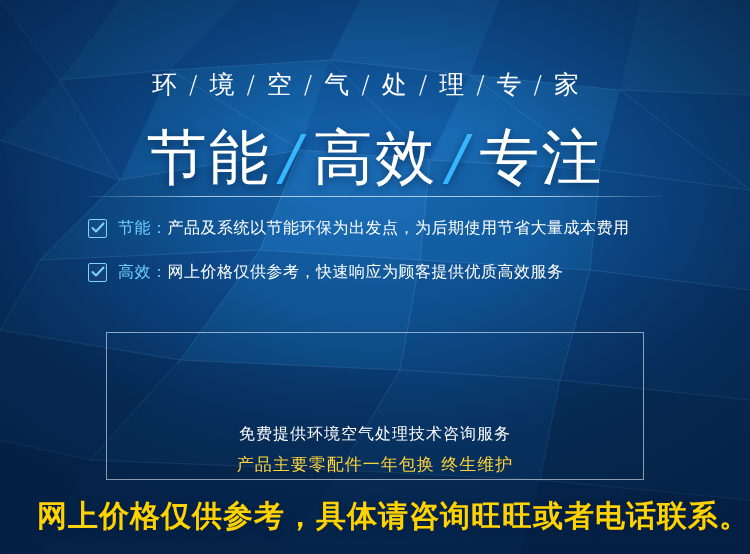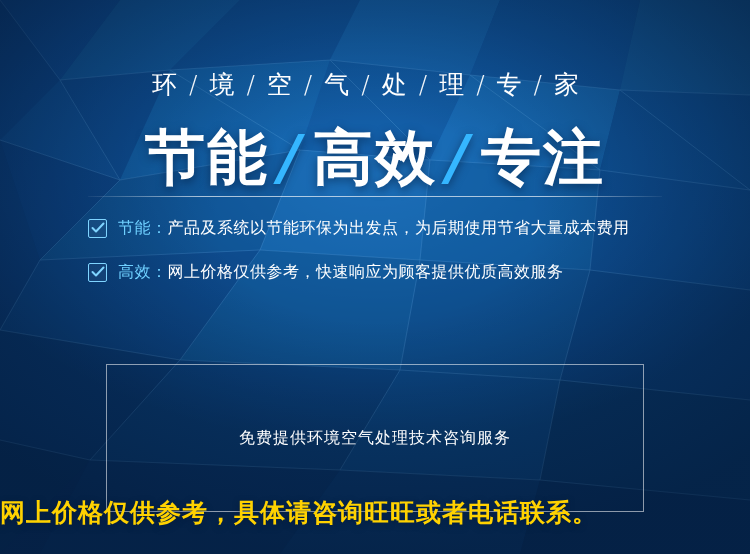--- a/index.html
+++ b/index.html
@@ -67,21 +67,21 @@
 
   
   .headline-big {
     position: absolute;
     top: 118px;
     left: 0;
     width: 750px;
     text-align: center;
     white-space: nowrap;
     font-size: 60px;
-    font-weight: bold;
+    font-weight: normal;
     color: #ffffff;
     letter-spacing: 2px;
     text-shadow: 0 3px 10px rgba(0,20,50,0.55);
   }
   .headline-big .slash {
     color: #35b6ff;
     margin: 0 10px;
     font-style: italic;
   }
 
@@ -137,45 +137,44 @@
     position: absolute;
     left: 106px;
     top: 332px;
     width: 538px;
     height: 148px;
     border: 1px solid rgba(255,255,255,0.55);
     box-sizing: border-box;
     display: flex;
     flex-direction: column;
     align-items: center;
-    justify-content: center;
-    margin-top: 32px;
+    justify-content: flex-end;
   }
   .svc-line {
     color: #ffffff;
     font-size: 16px;
     letter-spacing: 1px;
     line-height: 30px;
     white-space: nowrap;
   }
   .svc-line.accent {
     color: #ffd33a;
     font-size: 17px;
     letter-spacing: 1px;
   }
 
   
   .bottom-note {
     position: absolute;
     left: 0;
     top: 496px;
     width: 750px;
-    text-align: left;
+    text-align: right;
     color: #ffd200;
-    font-size: 25px;
+    font-size: 30px;
     font-weight: bold;
     letter-spacing: 1px;
     white-space: nowrap;
     text-shadow: 0 2px 6px rgba(0,20,50,0.5);
   }
 </style>
 </head>
 <body>
 
 <div class="banner">
@@ -265,18 +264,19 @@
             </svg>
         </span>
         <span class="bullet-text"><span class="lead">高效：</span><span>网上价格仅供参考，快速响应为顾客提供优质高效服务</span></span>
       </div>
 
 
     </div>
 
     <div class="services">
       <div class="svc-line">免费提供环境空气处理技术咨询服务</div>
+      <div class="svc-line accent">产品主要零配件一年包换  终生维护</div>
     </div>
 
     <div class="bottom-note">网上价格仅供参考，具体请咨询旺旺或者电话联系。</div>
 
   </div>
 </div>
 
 </body></html>

